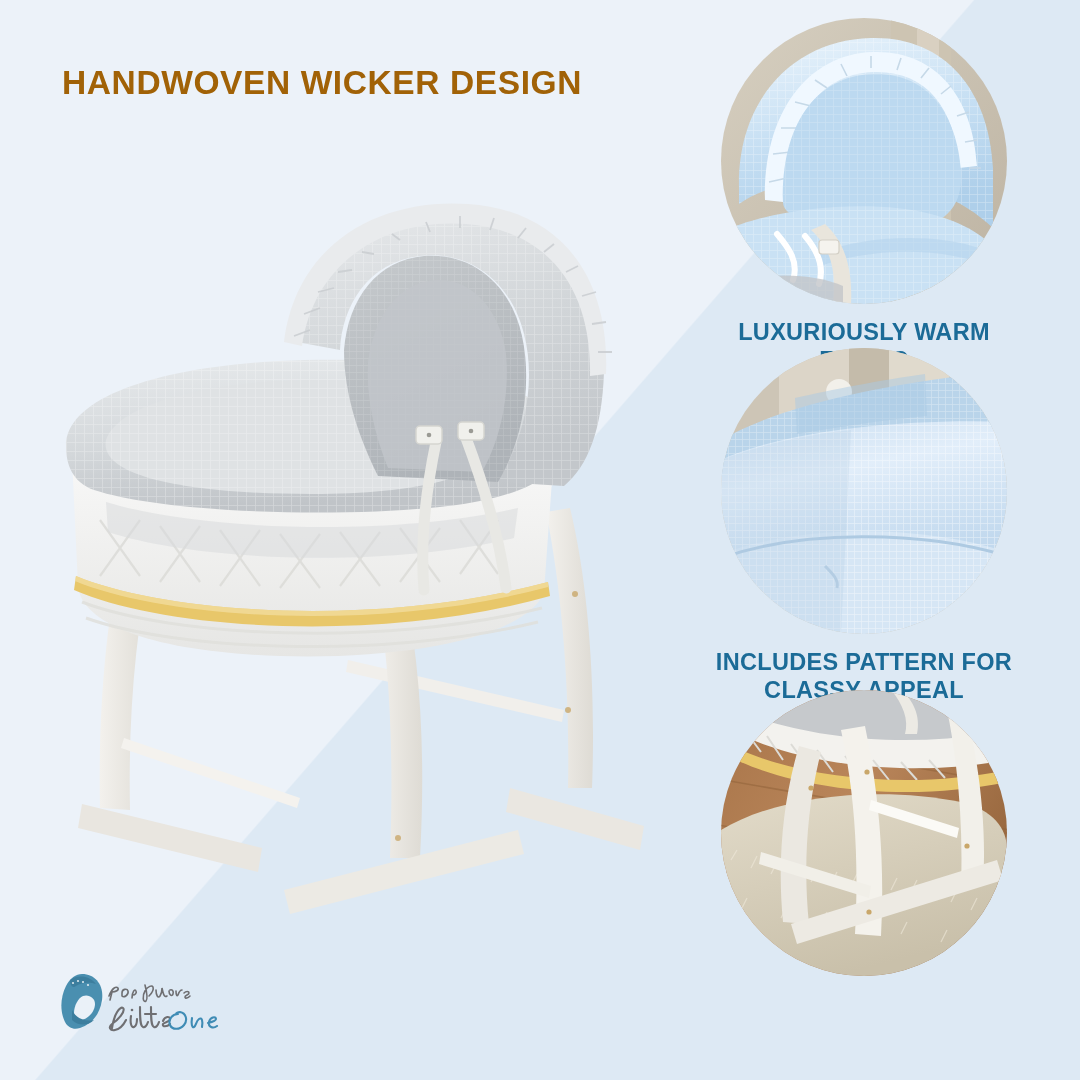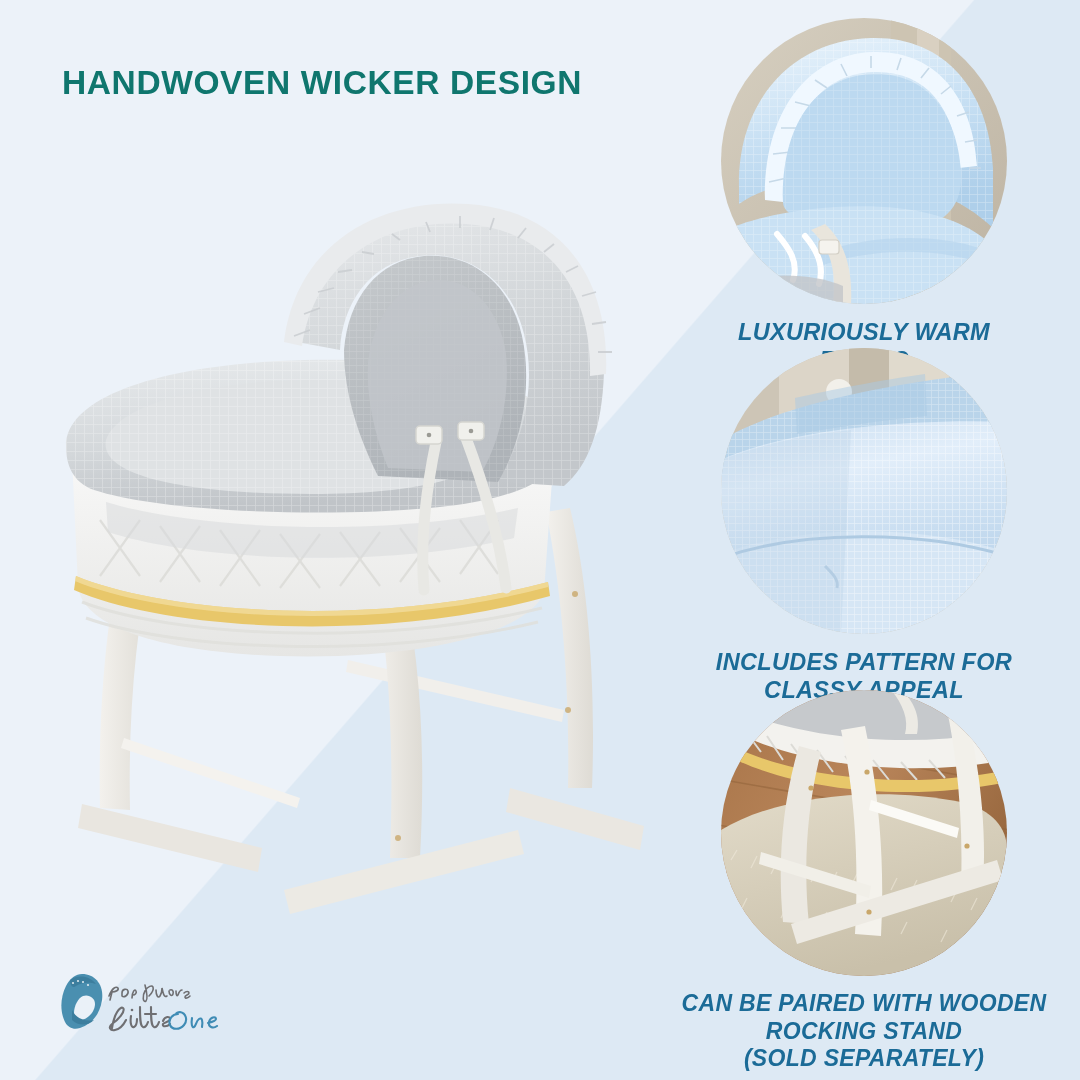--- a/index.html
+++ b/index.html
@@ -37,21 +37,21 @@
   
   .headline {
     position: absolute;
     left: 62px;
     top: 64px;
     width: 600px;
     font-size: 33.5px;
     font-weight: bold;
     letter-spacing: 0.6px;
     line-height: 1.15;
-    color: #0f766e;
+    color: #a16207;
     text-transform: uppercase;
   }
 
   
   .hero {
     position: absolute;
     left: 48px;
     top: 190px;
     width: 600px;
     height: 790px;
@@ -64,21 +64,20 @@
     left: 648px;
     top: 0;
     width: 432px;
     height: 1080px;
   }
   .feature {
     position: absolute;
     left: 0;
     width: 432px;
     text-align: center;
-    font-style: italic;
   }
   .feature-1 { top: 18px; }
   .feature-2 { top: 348px; }
   .feature-3 { top: 690px; }
 
   .photo-circle {
     width: 286px;
     height: 286px;
     margin: 0 auto;
     border-radius: 50%;
@@ -404,25 +403,20 @@
           <path d="M70 234 L276 170 L282 190 L76 254 Z" fill="#edeae3"></path>
 
           <circle cx="90" cy="98" r="2.6" fill="#c9a76a"></circle>
           <circle cx="146" cy="82" r="2.6" fill="#c9a76a"></circle>
           <circle cx="148" cy="222" r="2.6" fill="#c9a76a"></circle>
           <circle cx="246" cy="156" r="2.6" fill="#c9a76a"></circle>
 
           <path d="M170 0 C182 14 188 30 184 44 L196 44 C200 26 192 10 180 0 Z" fill="#eceae4"></path>
         </svg>
       </div>
-      <div class="feature-caption">
-        <span>CAN BE PAIRED WITH WOODEN</span><br>
-        <span>ROCKING STAND</span><br>
-        <span>(SOLD SEPARATELY)</span>
-      </div>
     </div>
 
   </div>
 
   <div class="brand">
     <svg viewBox="0 0 190 78" xmlns="http://www.w3.org/2000/svg">
 
       <g>
         <path d="M30 8 C44 8 52 20 50 34 C48 48 40 58 28 62 C22 64 16 62 13 56
                  C8 46 8 32 14 20 C18 12 24 8 30 8 Z" fill="#4a8fb0"></path>

